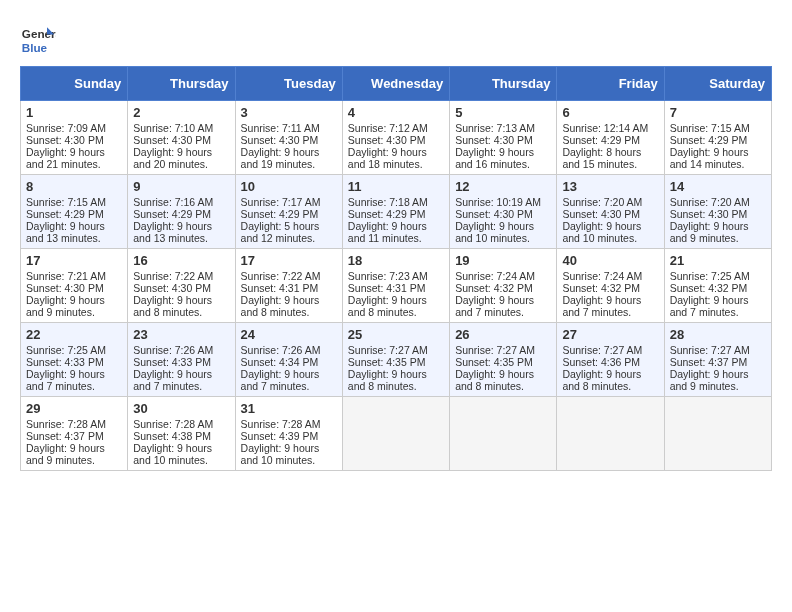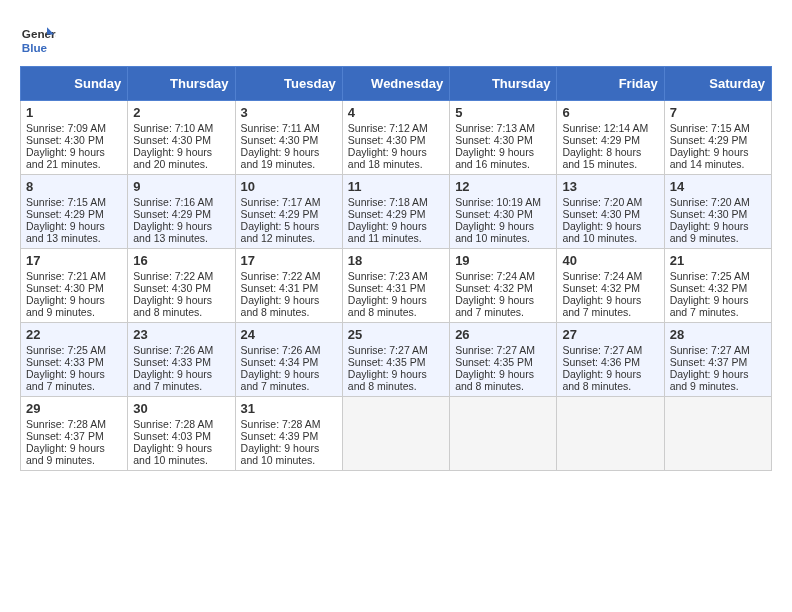--- a/index.html
+++ b/index.html
@@ -277,21 +277,21 @@
       <tr>
         <td>
           <span class="day-number">29</span>
           <div>Sunrise: 7:28 AM</div>
           <div>Sunset: 4:37 PM</div>
           <div>Daylight: 9 hours and 9 minutes.</div>
         </td>
         <td>
           <span class="day-number">30</span>
           <div>Sunrise: 7:28 AM</div>
-          <div>Sunset: 4:03 PM</div>
+          <div>Sunset: 4:38 PM</div>
           <div>Daylight: 9 hours and 10 minutes.</div>
         </td>
         <td>
           <span class="day-number">31</span>
           <div>Sunrise: 7:28 AM</div>
           <div>Sunset: 4:39 PM</div>
           <div>Daylight: 9 hours and 10 minutes.</div>
         </td>
         <td class="empty"></td>
         <td class="empty"></td>

